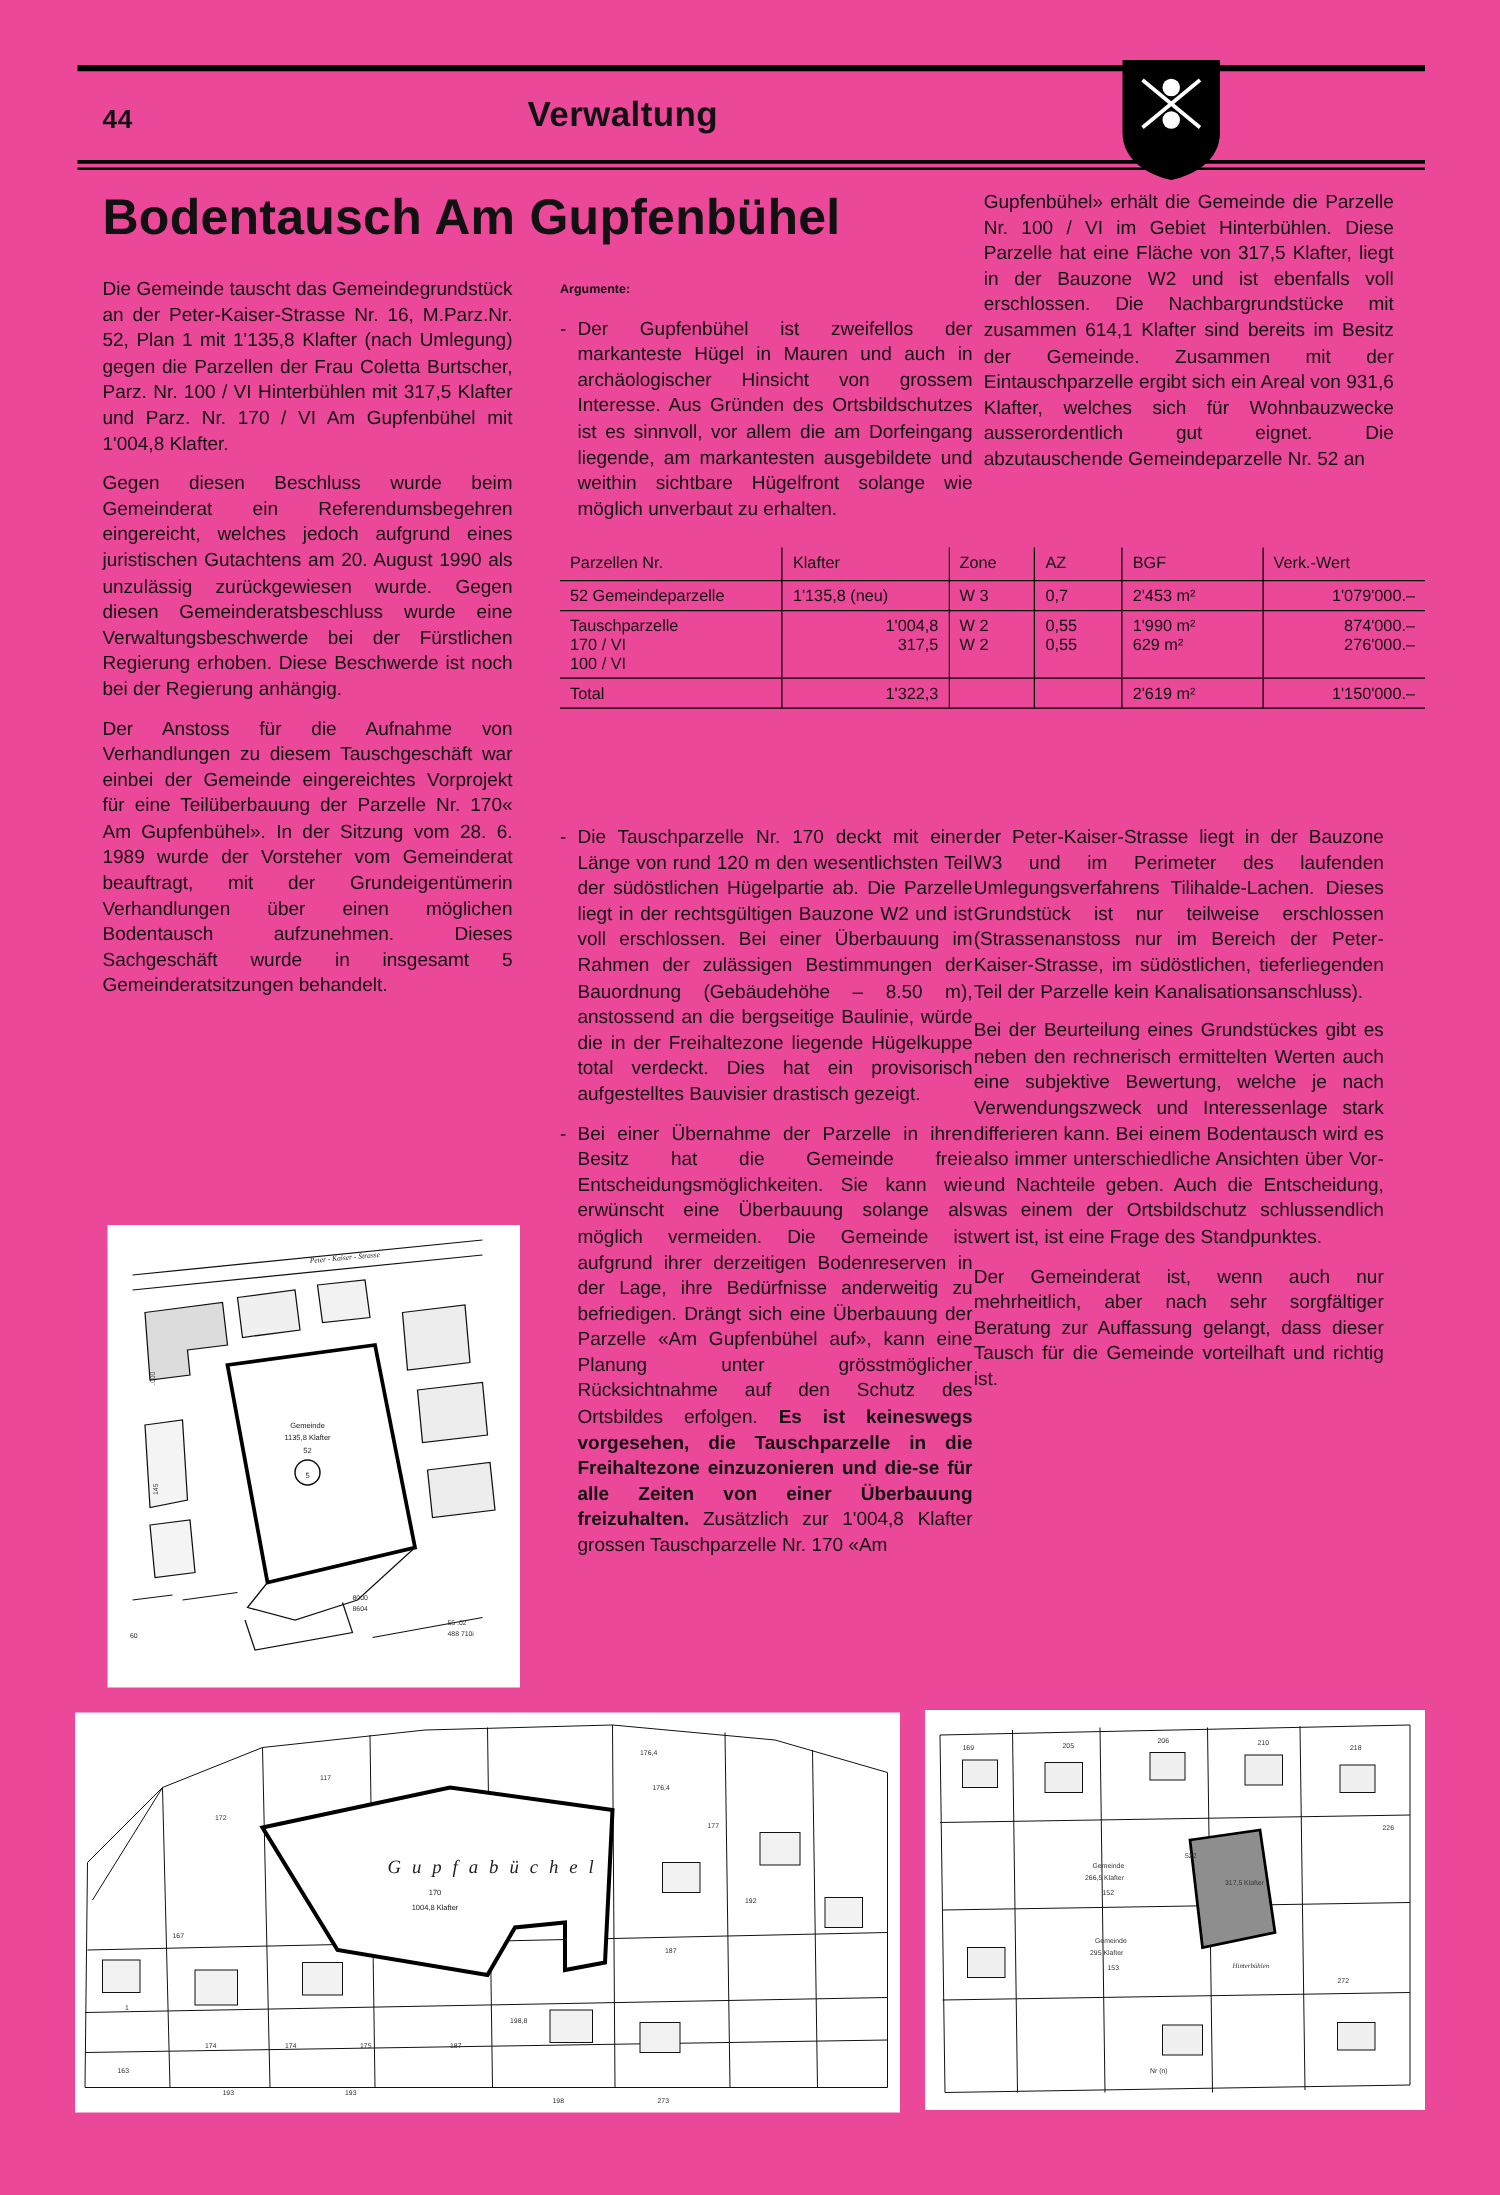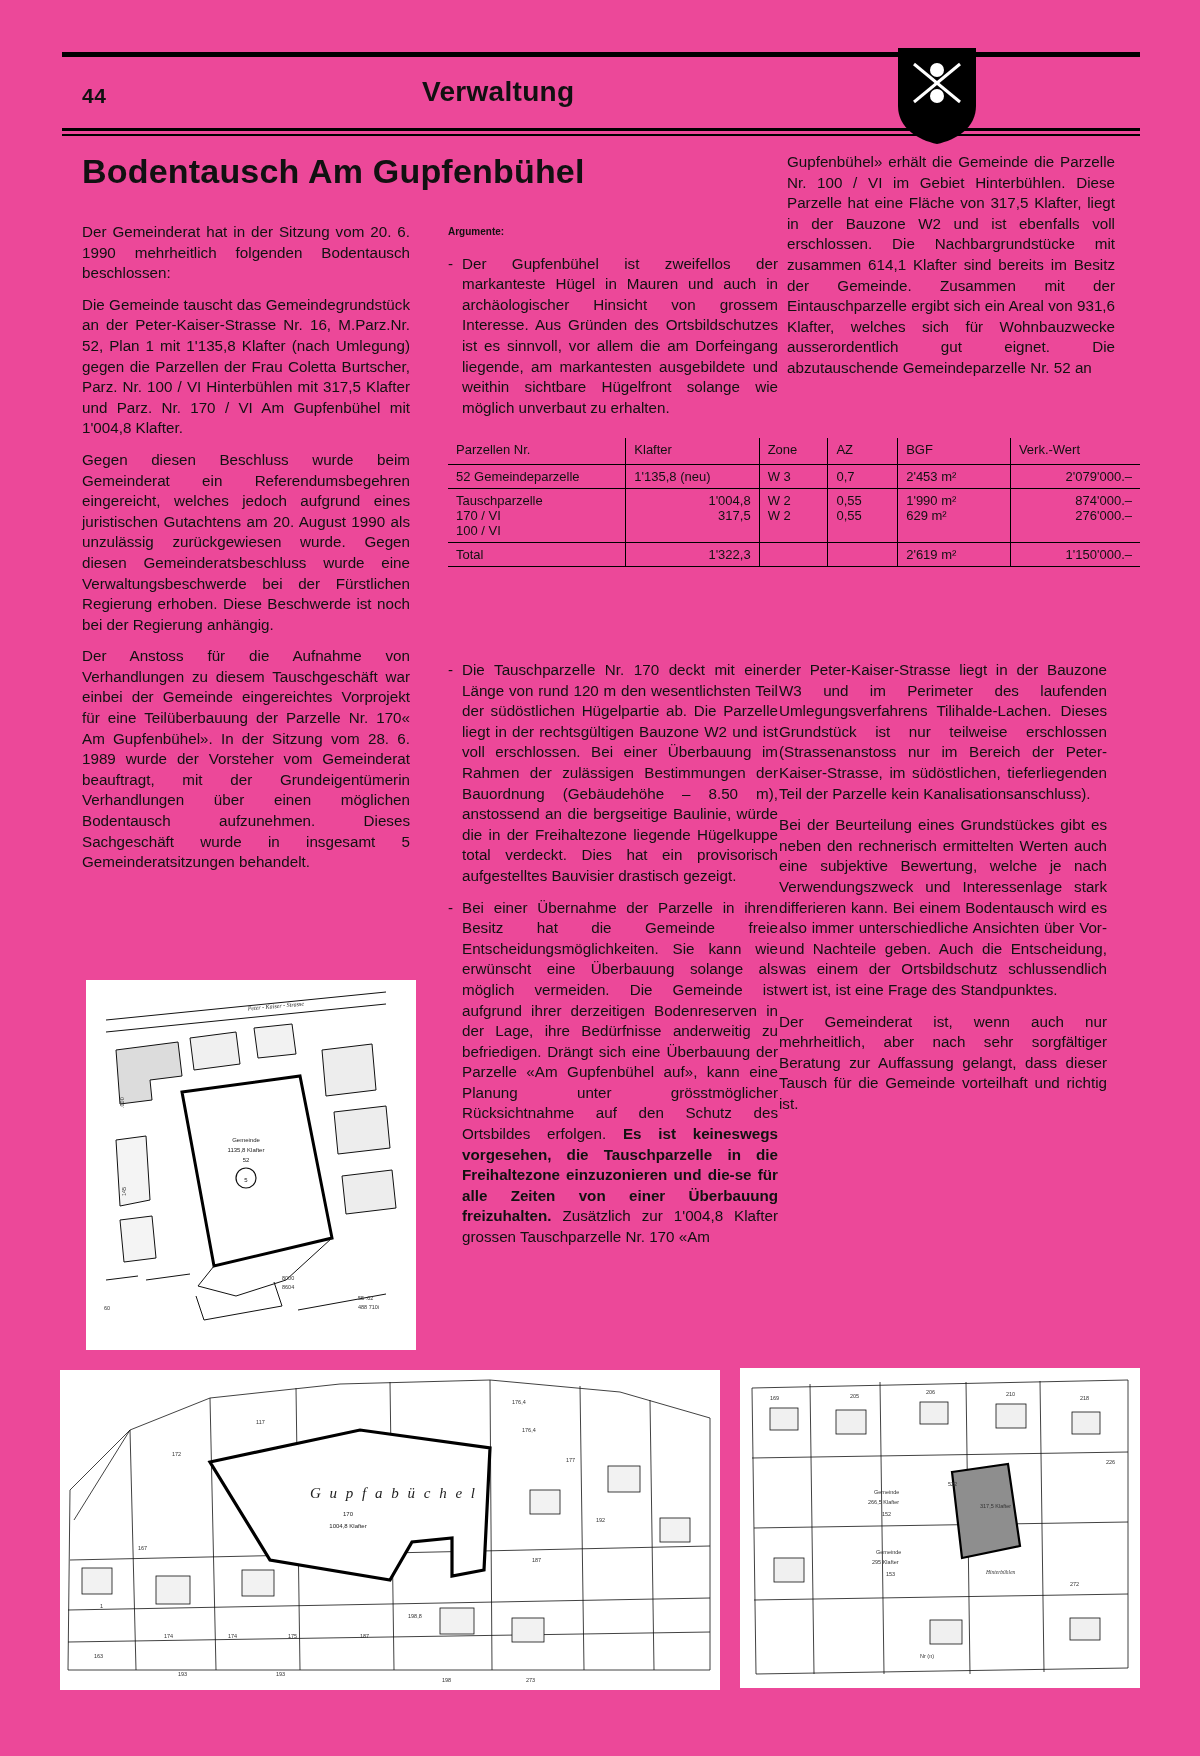--- a/index.html
+++ b/index.html
@@ -74,21 +74,21 @@
     top: -8px;
     width: 86px;
     height: 104px;
   }
 
   
   .headline {
     position: absolute;
     left: 82px;
     top: 152px;
-    font-size: 34px;
+    font-size: 40px;
     font-weight: bold;
     letter-spacing: 0.2px;
     text-align: center;
   }
 
   
   .col {
     position: absolute;
     font-size: 15.2px;
     line-height: 20.6px;
@@ -211,21 +211,20 @@
         <line x1="66" y1="20" x2="20" y2="58"></line>
       </g>
       <circle cx="43" cy="26" r="7" fill="#fff"></circle>
       <circle cx="43" cy="52" r="7" fill="#fff"></circle>
     </svg>
   </div>
 
   <div class="headline">Bodentausch Am Gupfenbühel</div>
 
   <div class="col col-left">
-    <p>Der Gemeinderat hat in der Sitzung vom 20. 6. 1990 mehrheitlich folgenden Bodentausch beschlossen:</p>
     <p>Die Gemeinde tauscht das Gemeindegrundstück an der Peter-Kaiser-Strasse Nr. 16, M.Parz.Nr. 52, Plan 1 mit 1'135,8 Klafter (nach Umlegung) gegen die Parzellen der Frau Coletta Burtscher, Parz. Nr. 100 / VI Hinterbühlen mit 317,5 Klafter und Parz. Nr. 170 / VI Am Gupfenbühel mit 1'004,8 Klafter.</p>
     <p>Gegen diesen Beschluss wurde beim Gemeinderat ein Referendumsbegehren eingereicht, welches jedoch aufgrund eines juristischen Gutachtens am 20. August 1990 als unzulässig zurückgewiesen wurde. Gegen diesen Gemeinderatsbeschluss wurde eine Verwaltungsbeschwerde bei der Fürstlichen Regierung erhoben. Diese Beschwerde ist noch bei der Regierung anhängig.</p>
     <p>Der Anstoss für die Aufnahme von Verhandlungen zu diesem Tauschgeschäft war einbei der Gemeinde eingereichtes Vorprojekt für eine Teilüberbauung der Parzelle Nr. 170« Am Gupfenbühel». In der Sitzung vom 28. 6. 1989 wurde der Vorsteher vom Gemeinderat beauftragt, mit der Grundeigentümerin Verhandlungen über einen möglichen Bodentausch aufzunehmen. Dieses Sachgeschäft wurde in insgesamt 5 Gemeinderatsitzungen behandelt.</p>
   </div>
 
   <div class="col col-mid">
     <p class="subhead">Argumente:</p>
     <ul class="dash">
       <li>Der Gupfenbühel ist zweifellos der markanteste Hügel in Mauren und auch in archäologischer Hinsicht von grossem Interesse. Aus Gründen des Ortsbildschutzes ist es sinnvoll, vor allem die am Dorfeingang liegende, am markantesten ausgebildete und weithin sichtbare Hügelfront solange wie möglich unverbaut zu erhalten.</li>
     </ul>
@@ -245,21 +244,21 @@
         <th class="cw4">AZ</th>
         <th class="cw5">BGF</th>
         <th class="cw6">Verk.-Wert</th>
       </tr>
       <tr class="pad-tall">
         <td class="cw1">52 Gemeindeparzelle</td>
         <td class="cw2 nowrap">1'135,8 (neu)</td>
         <td class="cw3">W 3</td>
         <td class="cw4">0,7</td>
         <td class="cw5">2'453 m²</td>
-        <td class="cw6 num-right">2'079'000.–</td>
+        <td class="cw6 num-right">1'079'000.–</td>
       </tr>
       <tr class="sep pad-tall">
         <td class="cw1">
           <div>Tauschparzelle</div>
           <div>170 / VI</div>
           <div>100 / VI</div>
         </td>
         <td class="cw2 num-right">
           <div></div>
           <div>1'004,8</div>

